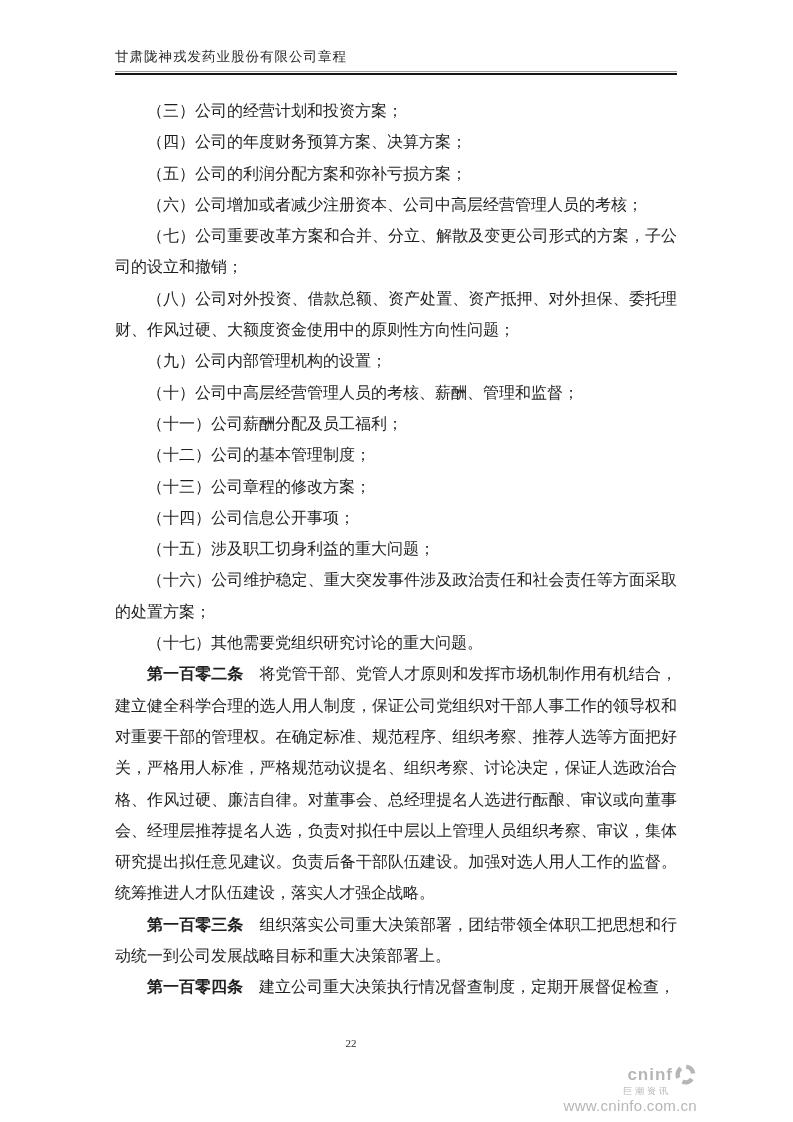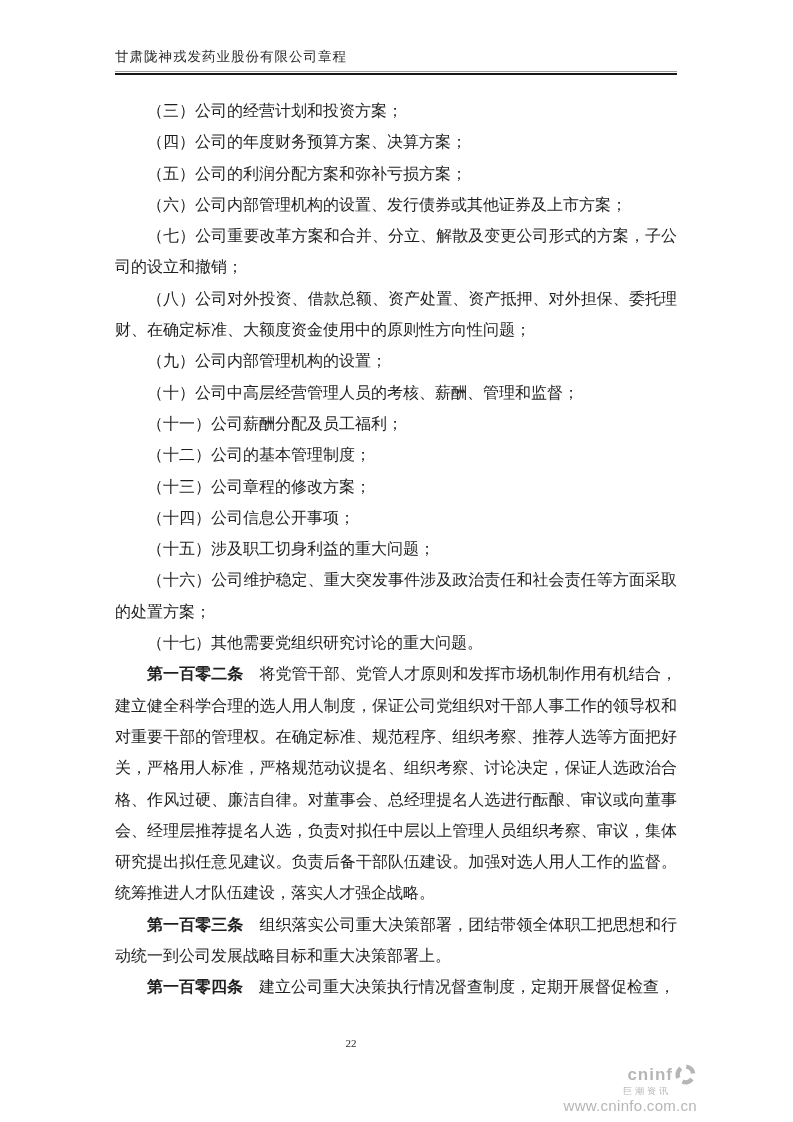--- a/index.html
+++ b/index.html
@@ -74,23 +74,23 @@
   <div class="header">
     <div class="header-title">甘肃陇神戎发药业股份有限公司章程</div>
     <div class="header-rule"></div>
   </div>
 
   <div class="doc-body">
 
   <p class="para"><b class="lead"></b><span>（三）公司的经营计划和投资方案；</span></p>
       <p class="para"><b class="lead"></b><span>（四）公司的年度财务预算方案、决算方案；</span></p>
       <p class="para"><b class="lead"></b><span>（五）公司的利润分配方案和弥补亏损方案；</span></p>
-      <p class="para"><b class="lead"></b><span>（六）公司内部管理机构的设置、发行债券或其他证券及上市方案；</span></p>
+      <p class="para"><b class="lead"></b><span>（六）公司增加或者减少注册资本、公司中高层经营管理人员的考核；</span></p>
       <p class="para"><b class="lead"></b><span>（七）公司重要改革方案和合并、分立、解散及变更公司形式的方案，子公司的设立和撤销；</span></p>
-      <p class="para"><b class="lead"></b><span>（八）公司对外投资、借款总额、资产处置、资产抵押、对外担保、委托理财、在确定标准、大额度资金使用中的原则性方向性问题；</span></p>
+      <p class="para"><b class="lead"></b><span>（八）公司对外投资、借款总额、资产处置、资产抵押、对外担保、委托理财、作风过硬、大额度资金使用中的原则性方向性问题；</span></p>
       <p class="para"><b class="lead"></b><span>（九）公司内部管理机构的设置；</span></p>
       <p class="para"><b class="lead"></b><span>（十）公司中高层经营管理人员的考核、薪酬、管理和监督；</span></p>
       <p class="para"><b class="lead"></b><span>（十一）公司薪酬分配及员工福利；</span></p>
       <p class="para"><b class="lead"></b><span>（十二）公司的基本管理制度；</span></p>
       <p class="para"><b class="lead"></b><span>（十三）公司章程的修改方案；</span></p>
       <p class="para"><b class="lead"></b><span>（十四）公司信息公开事项；</span></p>
       <p class="para"><b class="lead"></b><span>（十五）涉及职工切身利益的重大问题；</span></p>
       <p class="para"><b class="lead"></b><span>（十六）公司维护稳定、重大突发事件涉及政治责任和社会责任等方面采取的处置方案；</span></p>
       <p class="para"><b class="lead"></b><span>（十七）其他需要党组织研究讨论的重大问题。</span></p>
       <p class="para"><b class="lead">第一百零二条</b><span>将党管干部、党管人才原则和发挥市场机制作用有机结合，建立健全科学合理的选人用人制度，保证公司党组织对干部人事工作的领导权和对重要干部的管理权。在确定标准、规范程序、组织考察、推荐人选等方面把好关，严格用人标准，严格规范动议提名、组织考察、讨论决定，保证人选政治合格、作风过硬、廉洁自律。对董事会、总经理提名人选进行酝酿、审议或向董事会、经理层推荐提名人选，负责对拟任中层以上管理人员组织考察、审议，集体研究提出拟任意见建议。负责后备干部队伍建设。加强对选人用人工作的监督。统筹推进人才队伍建设，落实人才强企战略。</span></p>

